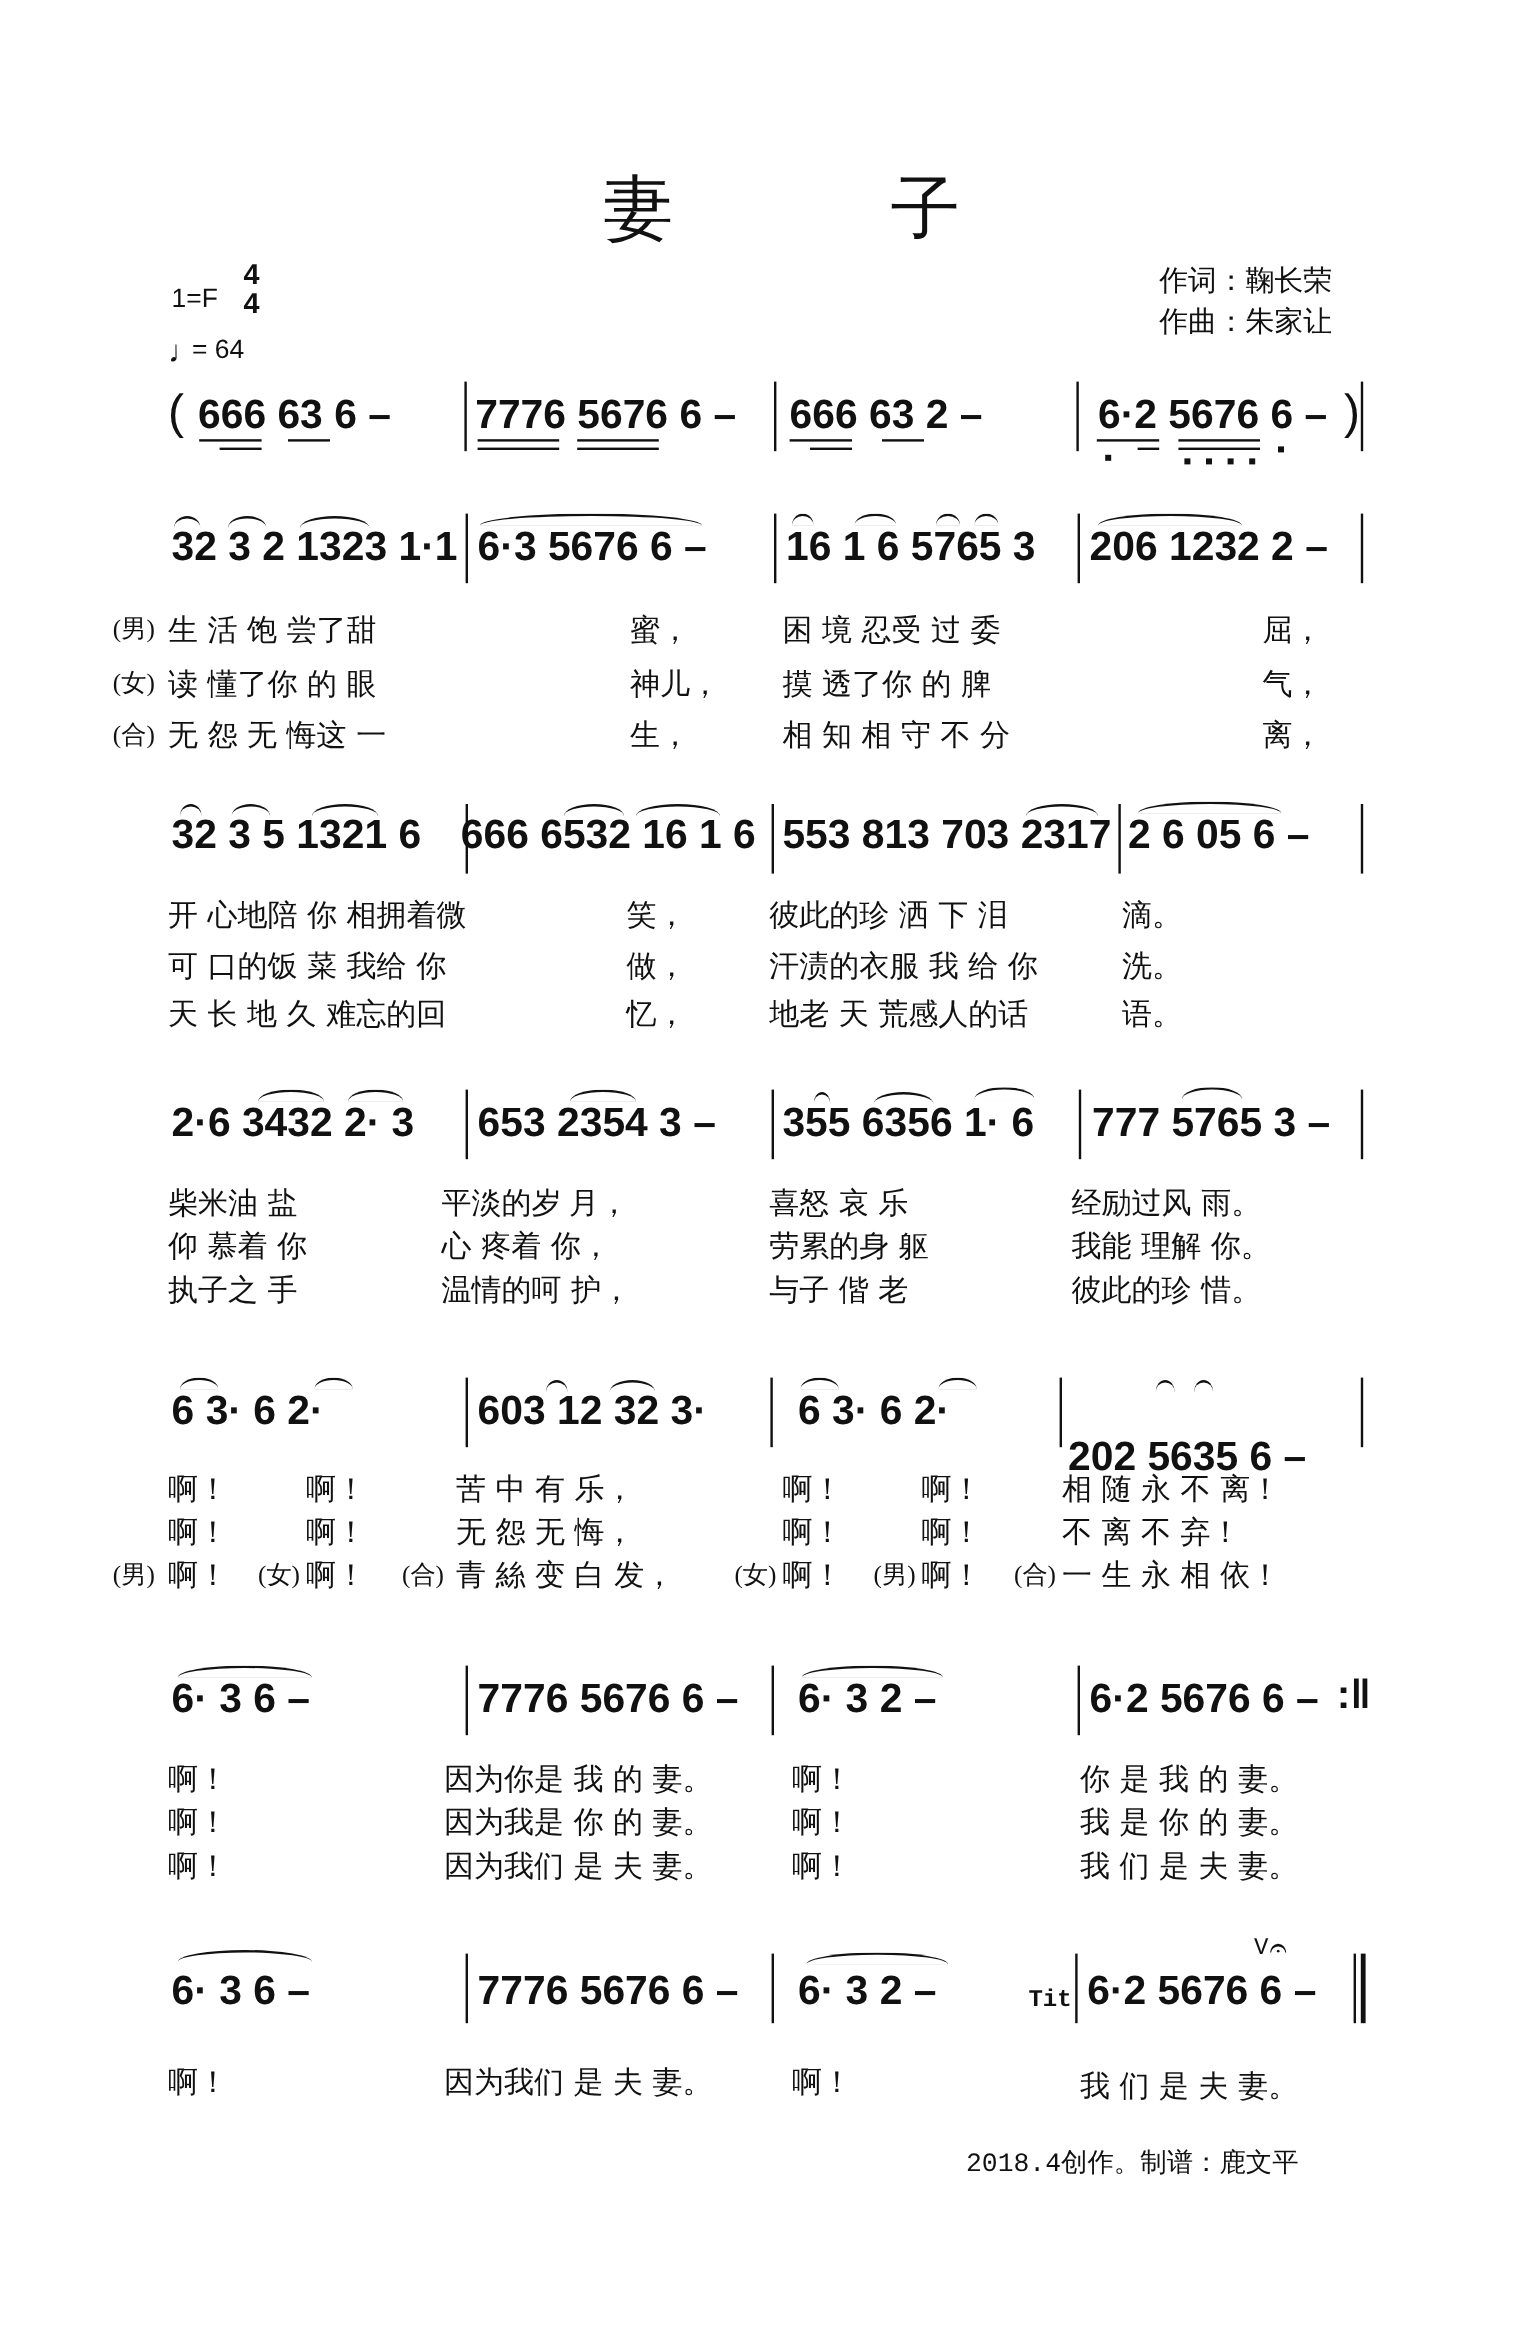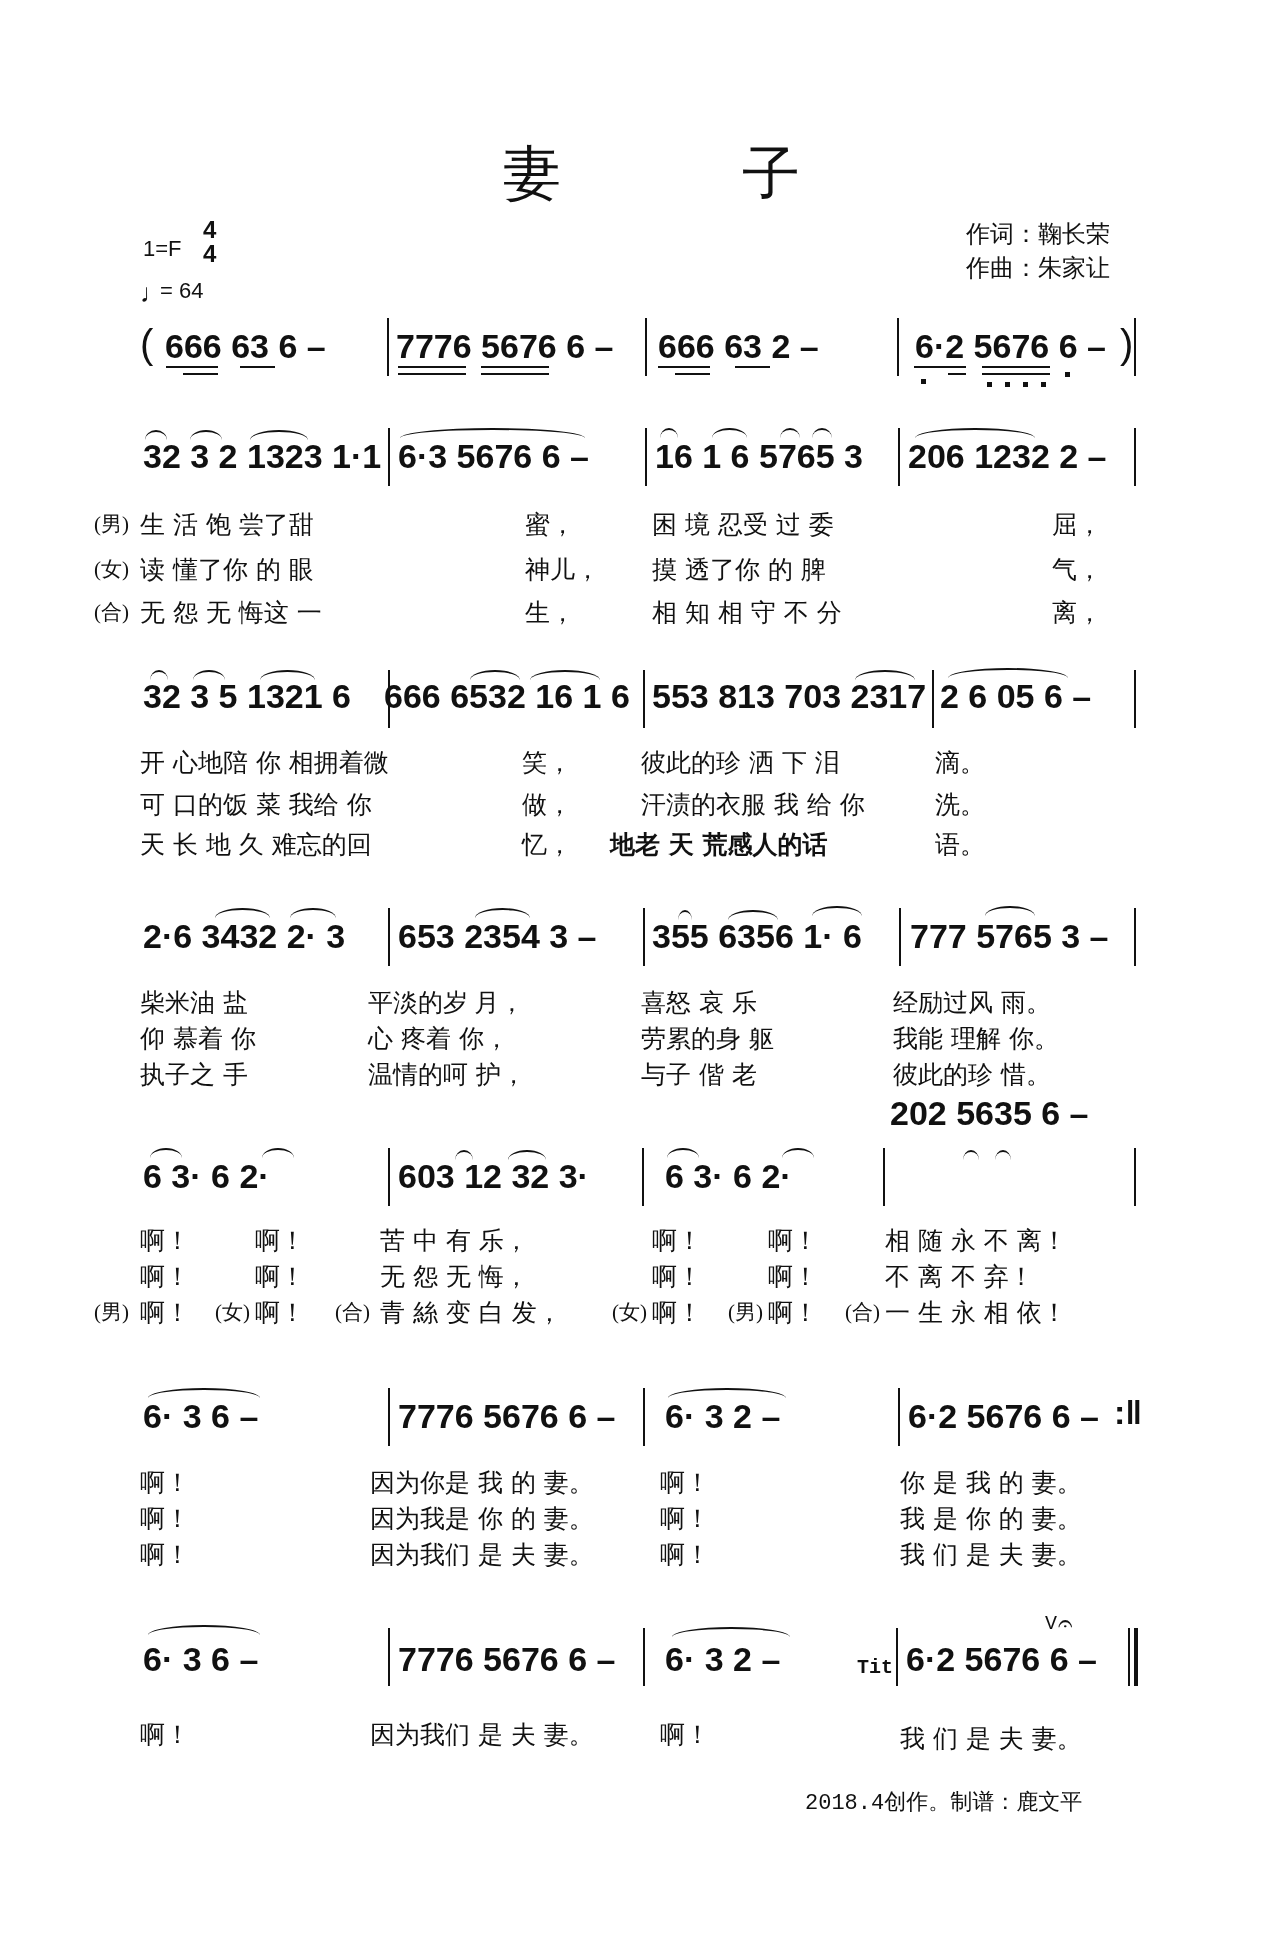--- a/index.html
+++ b/index.html
@@ -134,21 +134,21 @@
   <div class="lyric" style="left:641px; top:746px;">彼此的珍 洒 下 泪</div>
   <div class="lyric" style="left:935px; top:746px;">滴。</div>
 
   <div class="lyric" style="left:140px; top:788px;">可  口的饭    菜 我给  你</div>
   <div class="lyric" style="left:522px; top:788px;">做，</div>
   <div class="lyric" style="left:641px; top:788px;">汗渍的衣服 我 给 你</div>
   <div class="lyric" style="left:935px; top:788px;">洗。</div>
 
   <div class="lyric" style="left:140px; top:828px;">天  长   地    久 难忘的回</div>
   <div class="lyric" style="left:522px; top:828px;">忆，</div>
-  <div class="lyric" style="left:610px; top:828px;font-weight:bold;">地老  天 荒感人的话</div>
+  <div class="lyric" style="left:641px; top:828px;">地老  天 荒感人的话</div>
   <div class="lyric" style="left:935px; top:828px;">语。</div>
 </div>
 
 <div class="system" style="top:0;">
   <div class="notes" style="left:143px; top:917px;">2·6  3432  2·  3</div>
   <div class="barline" style="left:388px; top:908px; height:58px;"></div>
   <div class="notes" style="left:398px; top:917px;">653  2354  3  –</div>
   <div class="barline" style="left:643px; top:908px; height:58px;"></div>
   <div class="notes" style="left:652px; top:917px;">355  6356  1·  6</div>
   <div class="barline" style="left:899px; top:908px; height:58px;"></div>
@@ -178,21 +178,21 @@
   <div class="lyric" style="left:893px; top:1058px;">彼此的珍      惜。</div>
 </div>
 
 <div class="system" style="top:0;">
   <div class="notes" style="left:143px; top:1157px;">6 3·   6 2·</div>
   <div class="barline" style="left:388px; top:1148px; height:58px;"></div>
   <div class="notes" style="left:398px; top:1157px;">603  12  32 3·</div>
   <div class="barline" style="left:642px; top:1148px; height:58px;"></div>
   <div class="notes" style="left:665px; top:1157px;">6 3·   6 2·</div>
   <div class="barline" style="left:883px; top:1148px; height:58px;"></div>
-  <div class="notes" style="left:890px; top:1094px;">202  5635  6  –</div>
+  <div class="notes" style="left:890px; top:1195px;">202  5635  6  –</div>
   <div class="barline" style="left:1134px; top:1148px; height:58px;"></div>
   <div class="arc" style="left:150px; top:1148px; width:32px;"></div>
   <div class="arc" style="left:262px; top:1148px; width:32px;"></div>
   <div class="arc" style="left:455px; top:1150px; width:18px;"></div>
   <div class="arc" style="left:508px; top:1150px; width:38px;"></div>
   <div class="arc" style="left:667px; top:1148px; width:32px;"></div>
   <div class="arc" style="left:782px; top:1148px; width:32px;"></div>
   <div class="arc" style="left:963px; top:1150px; width:16px;"></div>
   <div class="arc" style="left:995px; top:1150px; width:16px;"></div>
 

